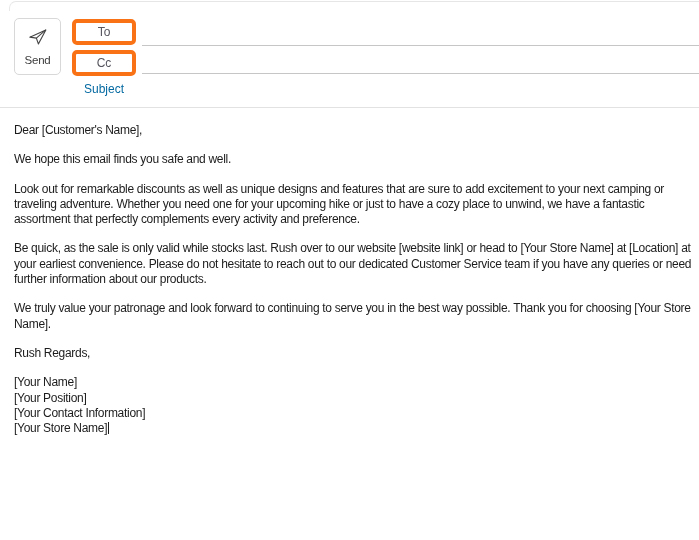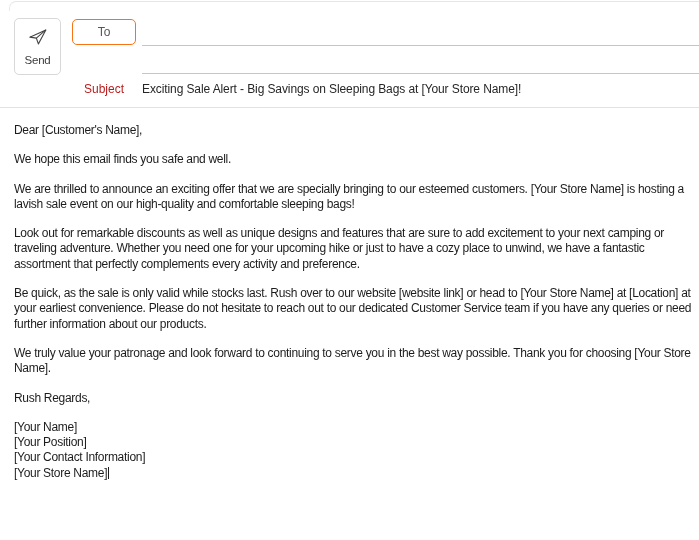--- a/index.html
+++ b/index.html
@@ -45,21 +45,21 @@
   .send-btn .send-label {
     font-size: 11.5px;
     color: #3d3d3d;
     letter-spacing: -0.2px;
   }
   .pill-btn {
     position: absolute;
     left: 72px;
     width: 64px; height: 26px;
     box-sizing: border-box;
-    border: 1px solid #f97316;
+    border: 4px solid #f97316;
     border-radius: 5px;
     background: #ffffff;
     font-family: "Liberation Sans", sans-serif;
     font-size: 12px;
     color: #55555e;
     display: flex;
     align-items: center;
     justify-content: center;
     cursor: pointer;
     padding: 0;
@@ -74,21 +74,21 @@
     cursor: text;
   }
   .to-field { top: 21px; }
   .cc-field { top: 49px; }
   .subject-label {
     position: absolute;
     left: 72px; top: 82px;
     width: 64px;
     text-align: center;
     font-size: 12px;
-    color: #b91c1c;
+    color: #0369a1;
   }
   .subject-value {
     position: absolute;
     left: 142px; top: 82px; right: 8px;
     font-size: 12px;
     color: #262626;
     letter-spacing: -0.1px;
     white-space: nowrap;
     overflow: hidden;
     cursor: text;
@@ -123,32 +123,31 @@
     <span>
       <svg width="22" height="20" viewBox="0 0 24 22" aria-hidden="true">
         <path d="M3 11.2 L20.6 3.2 L12.4 18.6 L10.2 12.3 Z" fill="none" stroke="#444444" stroke-width="1.25" stroke-linejoin="round"></path>
         <path d="M10.2 12.3 L20.6 3.2" fill="none" stroke="#444444" stroke-width="1.25"></path>
       </svg>
     </span>
     <span class="send-label">Send</span>
   </button>
 
   <button class="pill-btn to-btn">To</button>
+  <button class="pill-btn cc-btn">Cc</button>
 
   <div class="recipient-field to-field"></div>
   <div class="recipient-field cc-field"></div>
 
   <div class="subject-label">Subject</div>
-  <div class="subject-value">Exciting Sale Alert - Big Savings on Sleeping Bags at [Your Store Name]!</div>
 </div>
 
 <div class="message-body">
   <p>Dear [Customer's Name],</p>
   <p>We hope this email finds you safe and well.</p>
-  <p>We are thrilled to announce an exciting offer that we are specially bringing to our esteemed customers. [Your Store Name] is hosting a lavish sale event on our high-quality and comfortable sleeping bags!</p>
   <p>Look out for remarkable discounts as well as unique designs and features that are sure to add excitement to your next camping or traveling adventure. Whether you need one for your upcoming hike or just to have a cozy place to unwind, we have a fantastic assortment that perfectly complements every activity and preference.</p>
   <p>Be quick, as the sale is only valid while stocks last. Rush over to our website [website link] or head to [Your Store Name] at [Location] at your earliest convenience. Please do not hesitate to reach out to our dedicated Customer Service team if you have any queries or need further information about our products.</p>
   <p>We truly value your patronage and look forward to continuing to serve you in the best way possible. Thank you for choosing [Your Store Name].</p>
   <p>Rush Regards,</p>
   <p class="signature"><span class="sig-text">[Your Name]
 [Your Position]
 [Your Contact Information]
 [Your Store Name]</span><span class="text-caret"></span></p>
 </div>
 

